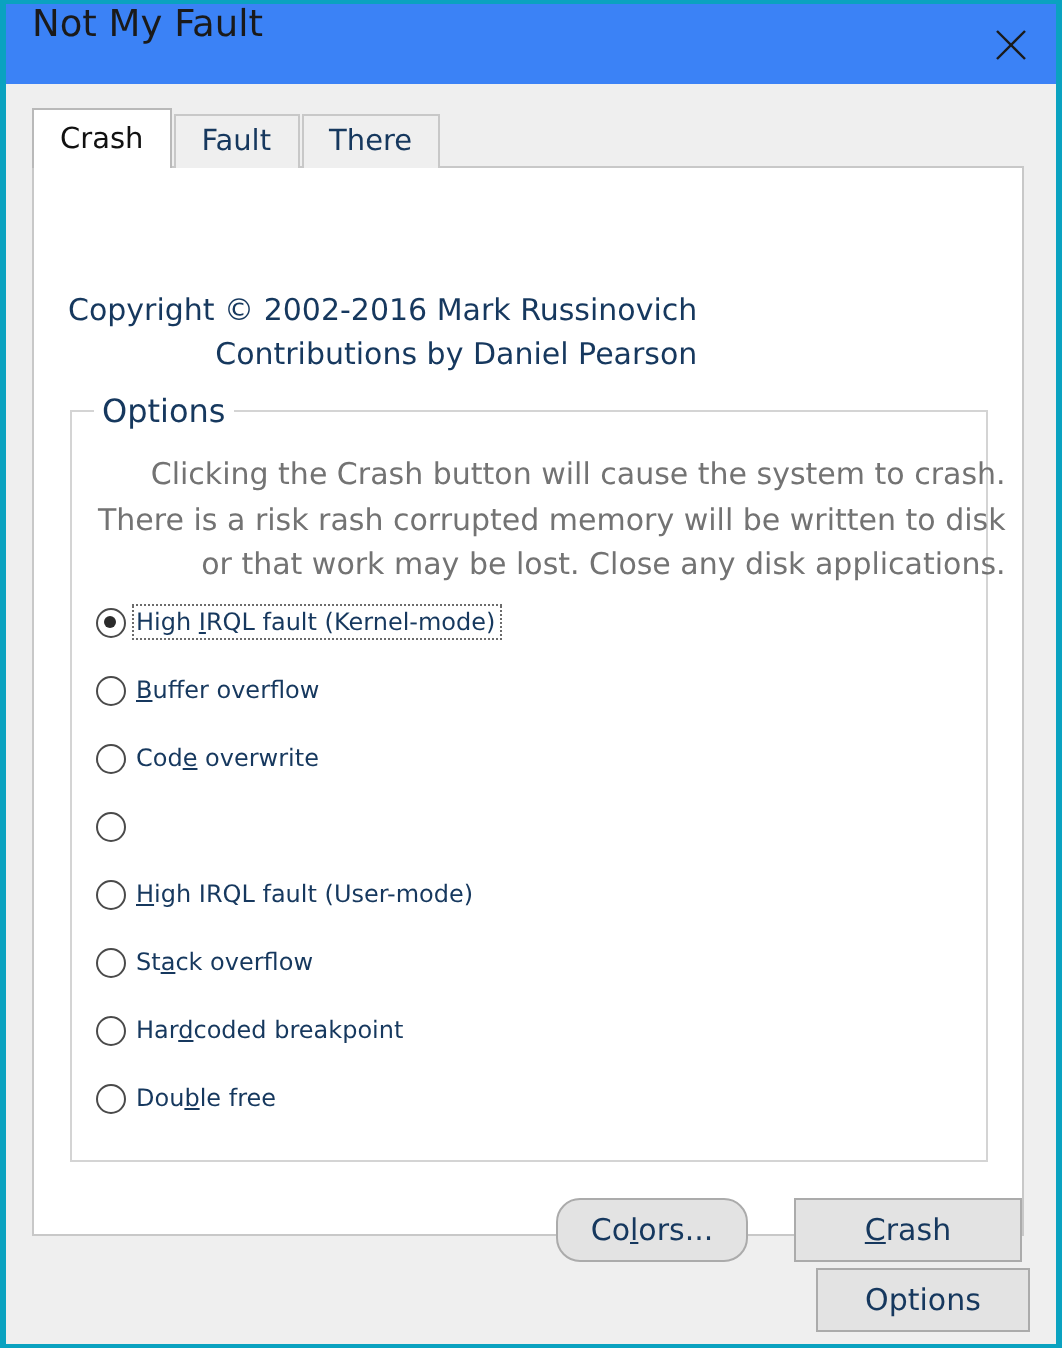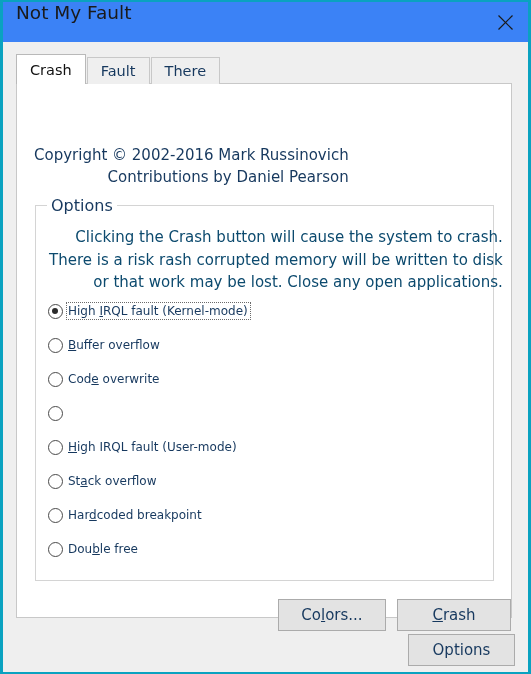--- a/index.html
+++ b/index.html
@@ -143,21 +143,21 @@
     padding: 0 4px;
     font-size: 16px;
     color: #16385e;
     white-space: nowrap;
   }
   .group-desc {
     position: absolute;
     left: 13px;
     top: 20px;
     font-size: 15px;
-    color: #0c4a6e;
+    color: #737373;
     line-height: 22.5px;
     white-space: nowrap;
   }
 
   
   .radio-list {
     position: absolute;
     left: 12px;
     top: 88px;
     right: 6px;
@@ -217,21 +217,21 @@
     font-size: 15px;
     color: #16385e;
     display: flex;
     align-items: center;
     justify-content: center;
     cursor: default;
     white-space: nowrap;
     font-family: "DejaVu Sans", "Liberation Sans", sans-serif;
   }
   .btn u { text-decoration: underline; }
-  .btn-colors { left: 261px; top: 0px; width: 108px; height: 32px; }
+  .btn-colors { left: 261px; top: 0px; width: 96px; height: 32px; border-radius: 12px; }
   .btn-crash  { left: 380px; top: 0px; width: 114px; height: 32px; }
 
   .btn-cancel {
     position: absolute;
     left: 405px;
     top: 592px;
     width: 107px;
     height: 32px;
     background: #e3e3e3;
     border: 1px solid #ababab;
@@ -273,21 +273,21 @@
         <div>Copyright © 2002-2016 Mark Russinovich</div>
         <div>Contributions by Daniel Pearson</div>
       </div>
 
       <div class="groupbox">
         <div class="groupbox-label">Options</div>
 
         <div class="group-desc">
           <div>Clicking the Crash button will cause the system to crash.</div>
           <div>There is a risk rash corrupted memory will be written to disk</div>
-          <div>or that work may be lost. Close any open applications.</div>
+          <div>or that work may be lost. Close any disk applications.</div>
         </div>
 
         <div class="radio-list" id="radio-list">
             <div class="radio-row checked focused">
               <span class="radio-mark"></span>
               <span class="radio-label">High <u>I</u>RQL fault (Kernel-mode)</span>
             </div>
             <div class="radio-row">
               <span class="radio-mark"></span>
               <span class="radio-label"><u>B</u>uffer overflow</span>

